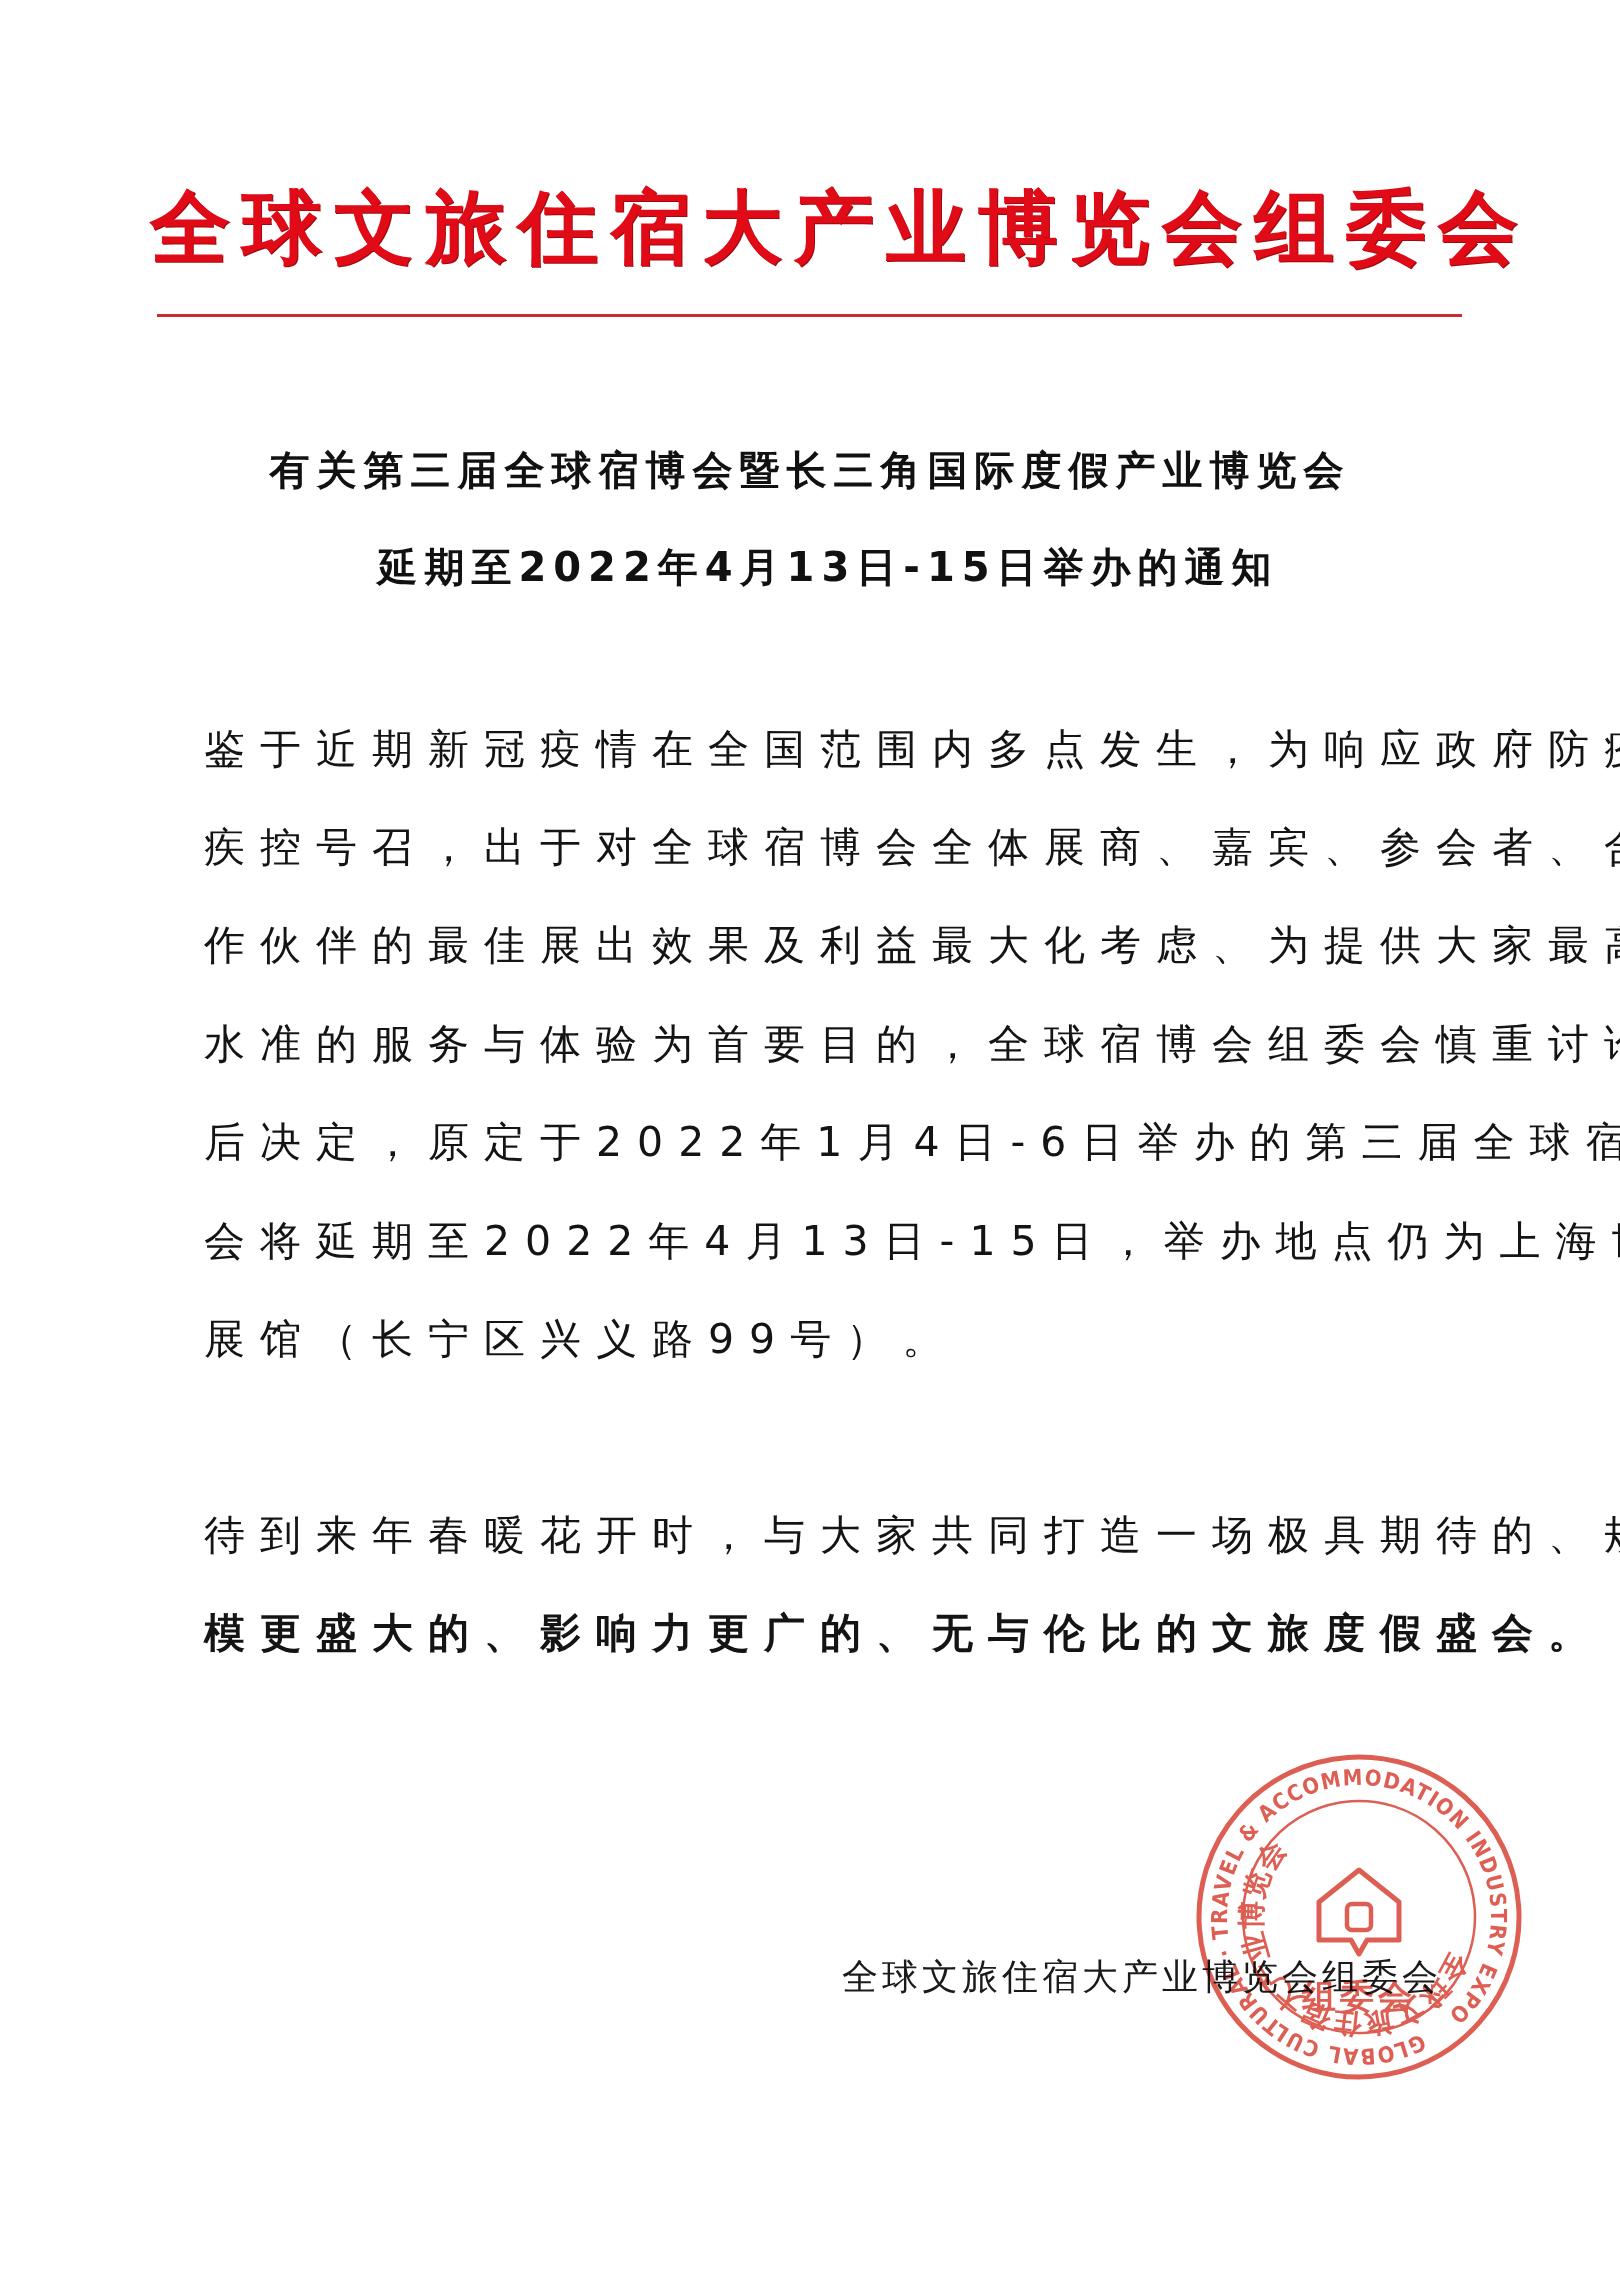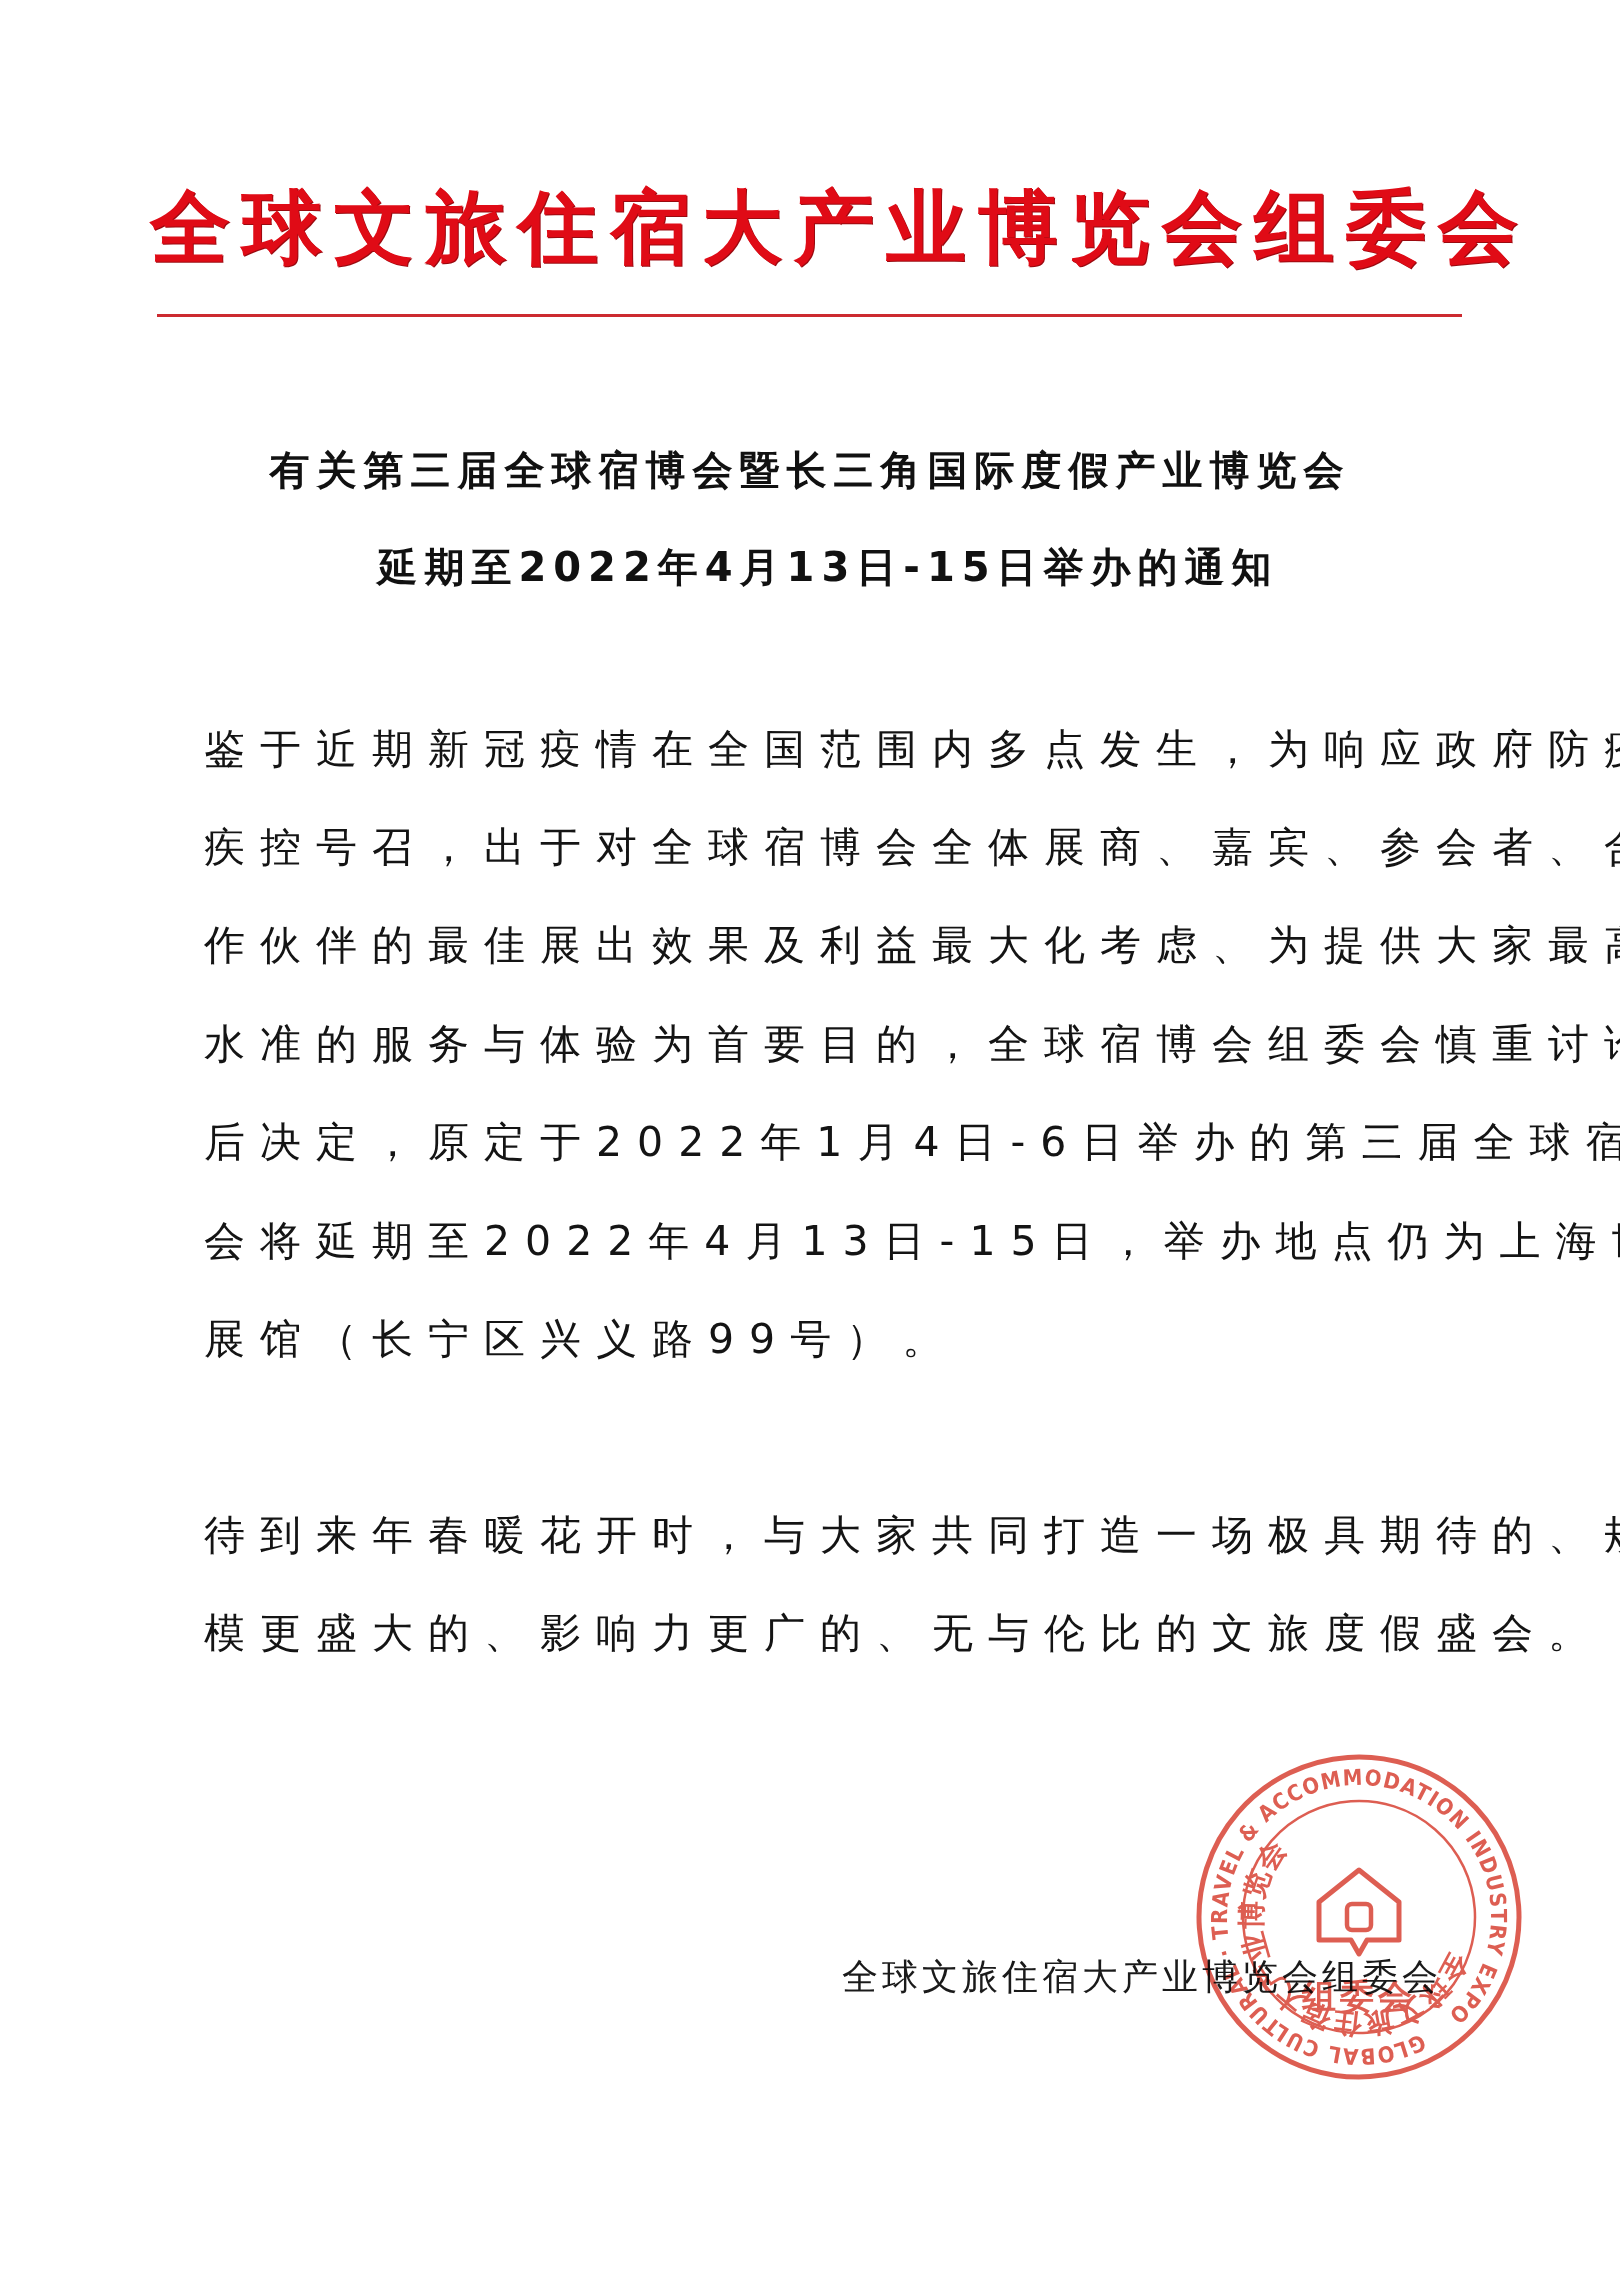--- a/index.html
+++ b/index.html
@@ -121,21 +121,21 @@
     <div class="body-line" style="top:805px;">疾控号召，出于对全球宿博会全体展商、嘉宾、参会者、合</div>
     <div class="body-line" style="top:903px;">作伙伴的最佳展出效果及利益最大化考虑、为提供大家最高</div>
     <div class="body-line" style="top:1002px;">水准的服务与体验为首要目的，全球宿博会组委会慎重讨论</div>
     <div class="body-line" style="top:1100px;">后决定，原定于2022年1月4日-6日举办的第三届全球宿博</div>
     <div class="body-line" style="top:1199px;">会将延期至2022年4月13日-15日，举办地点仍为上海世贸</div>
     <div class="body-line" style="top:1297px;">展馆（长宁区兴义路99号）。</div>
   </div>
 
   <div>
     <div class="body-line" style="top:1493px;">待到来年春暖花开时，与大家共同打造一场极具期待的、规</div>
-    <div class="body-line" style="top:1591px;">模更盛大的、影响力更广的、无与伦比的文旅度假盛会。</div>
+    <div class="body-line" style="top:1591px;font-weight:bold;">模更盛大的、影响力更广的、无与伦比的文旅度假盛会。</div>
   </div>
 
   <div class="sig-org">全球文旅住宿大产业博览会组委会</div>
 
   <div class="seal">
     <svg viewBox="0 0 334 334" xmlns="http://www.w3.org/2000/svg">
       <defs>
         <path id="outerArc" d="M 167,167 m -132,0 a 132,132 0 1,1 264,0 a 132,132 0 1,1 -264,0"></path>
         <path id="innerArc" d="M 167,167 m -98,0 a 98,98 0 1,1 196,0 a 98,98 0 1,1 -196,0"></path>
       </defs>

